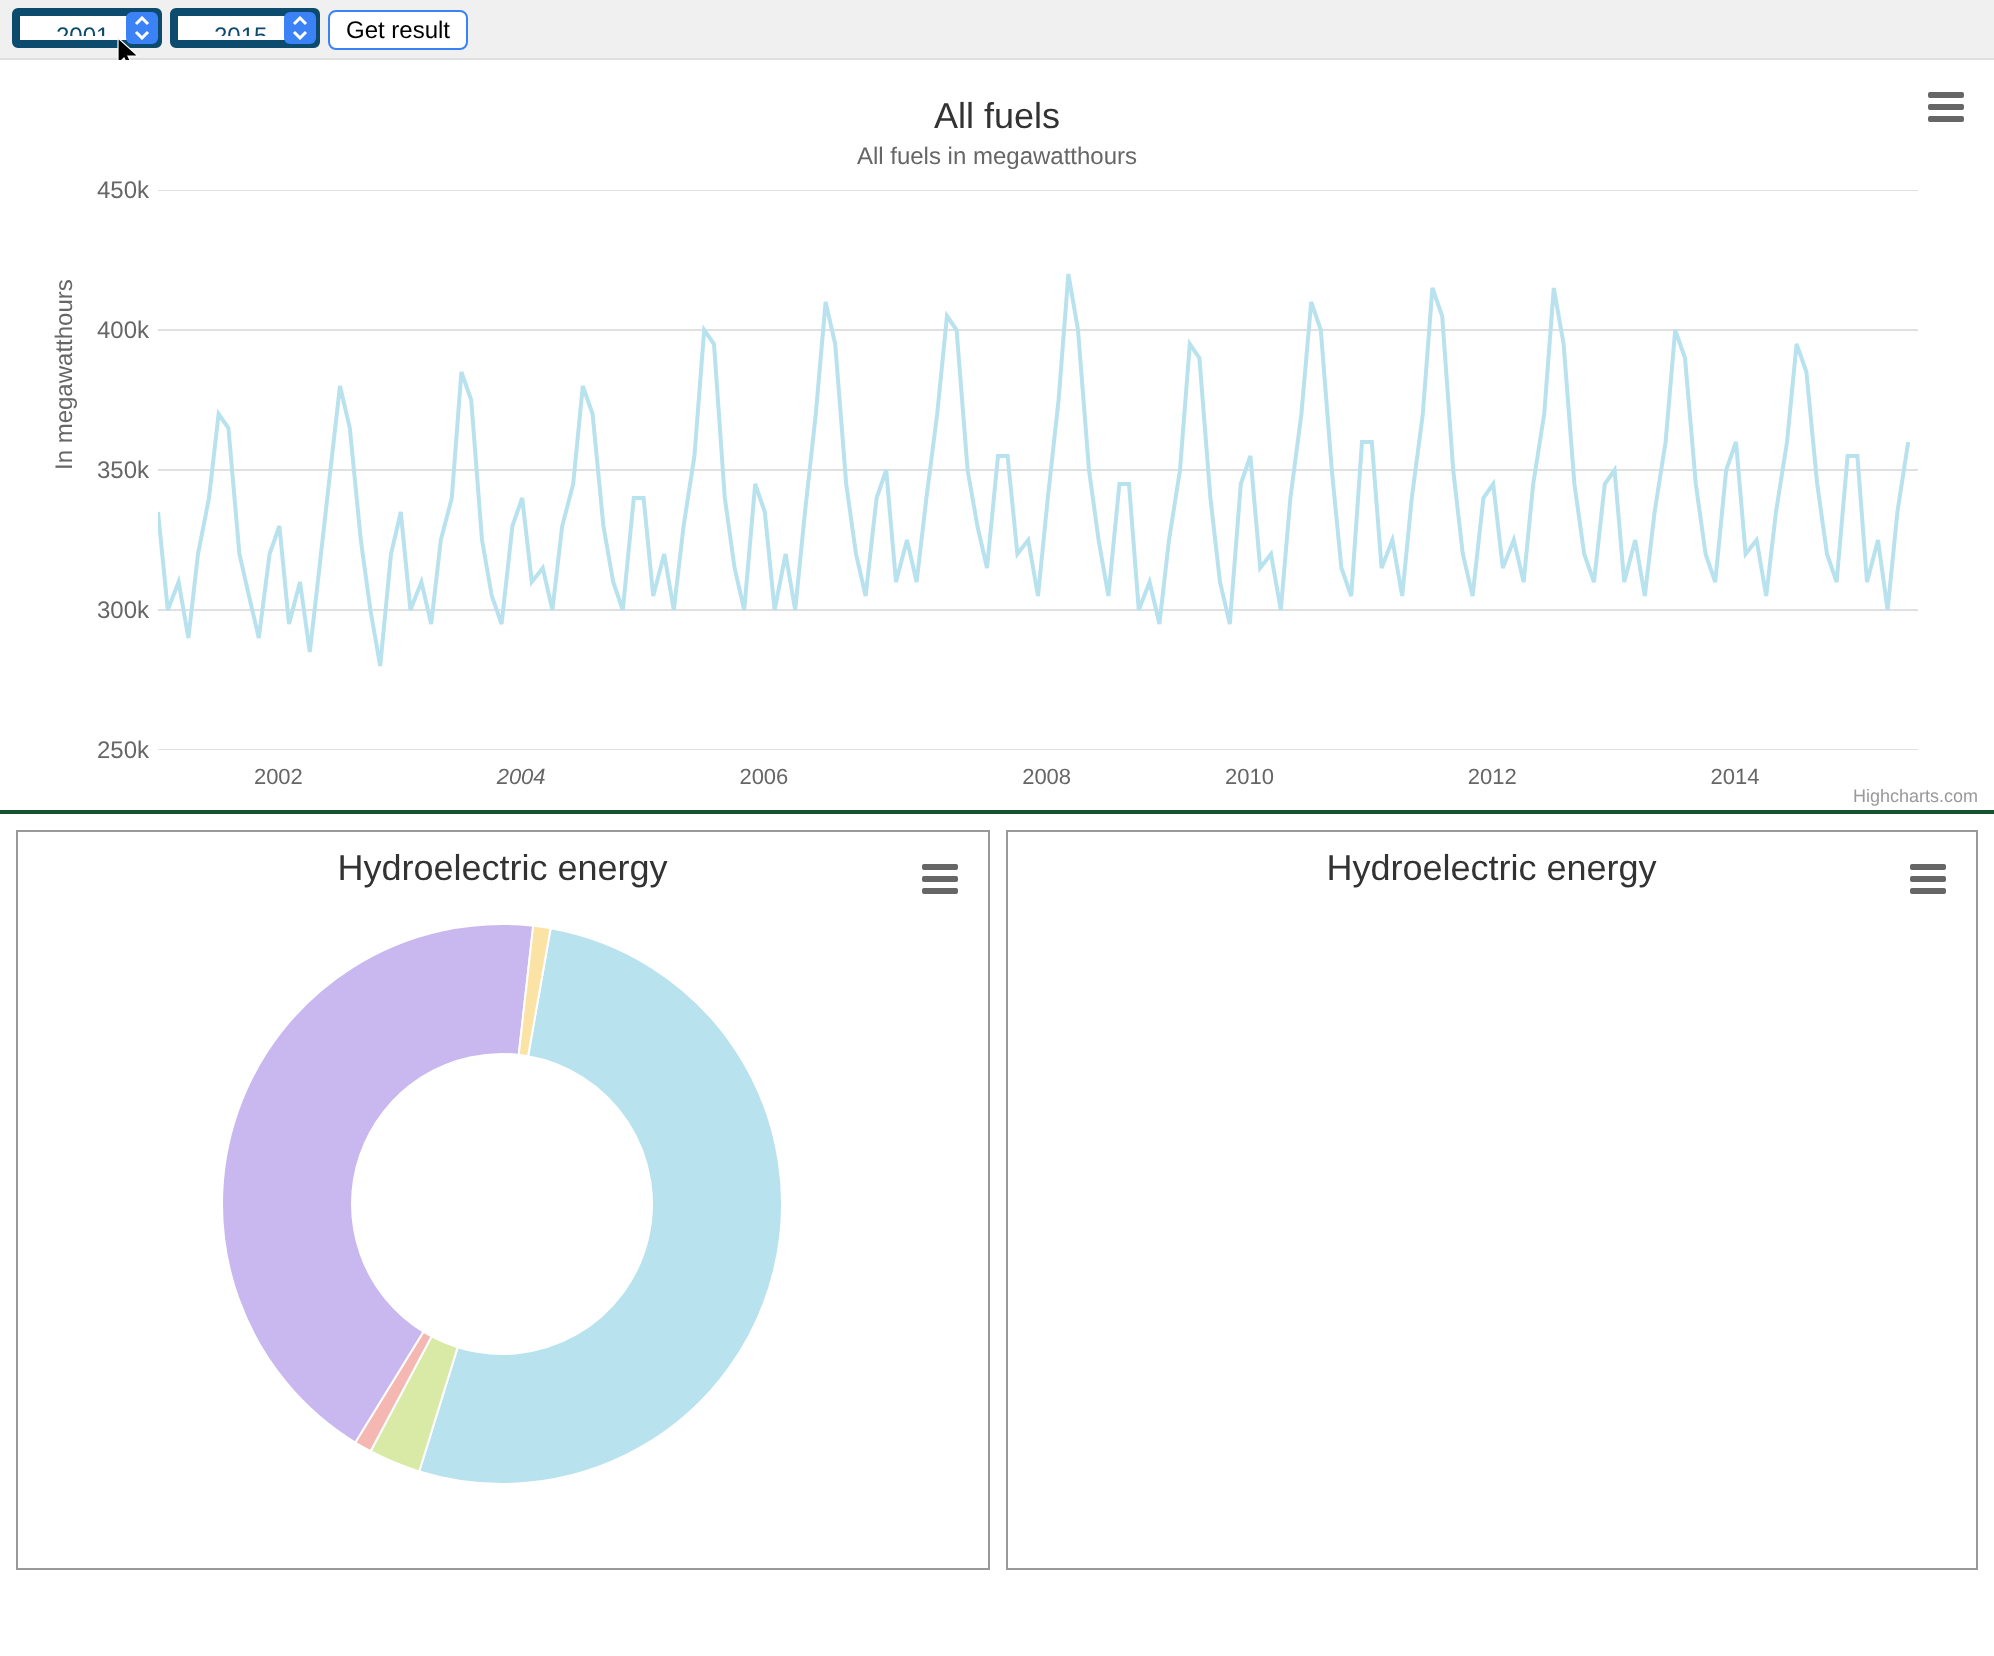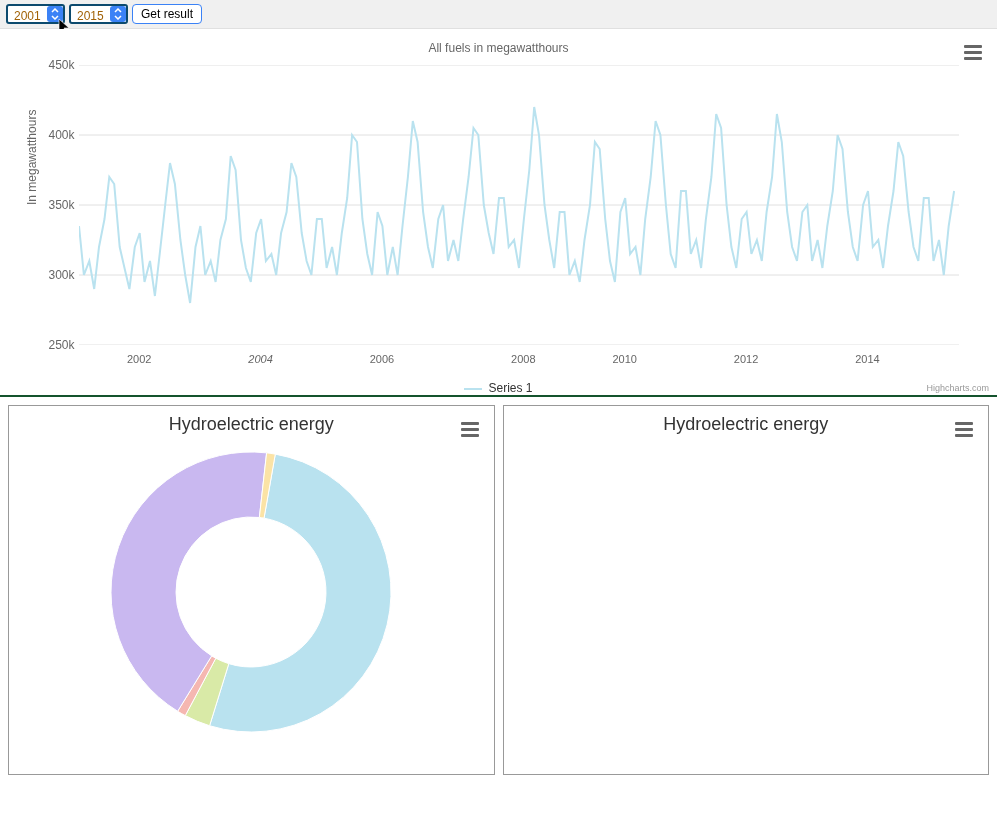--- a/index.html
+++ b/index.html
@@ -14,25 +14,25 @@
   .toolbar {
     background: #f0f0f0;
     border-bottom: 1px solid #e0e0e0;
     padding: 4px 6px;
     display: flex;
     align-items: center;
     gap: 4px;
   }
   .select {
     appearance: none;
-    border: 2px solid #0c4a6e;
+    border: 4px solid #0c4a6e;
     border-radius: 3px;
-    padding: 2px 22px 2px 6px;
+    padding: 2px 22px 2px 18px;
     font-size: 12px;
-    color: #a16207;
+    color: #0c4a6e;
     height: 20px;
     line-height: 16px;
     position: relative;
     background: #fff;
   }
   .select-wrap { position: relative; display:inline-block; }
   .select-arrow {
     position:absolute; right:2px; top:2px;
     width:16px;height:16px;
     background:#3b82f6;
@@ -129,20 +129,21 @@
     <path d="M1 1 L1 14 L4 11 L7 17 L9 16 L6 10 L11 10 Z" fill="#000" stroke="#fff" stroke-width="0.6"></path>
   </svg>
 </div>
 
 <div class="chart-card main-chart">
   <div class="hamburger">
       <span></span>
       <span></span>
       <span></span>
     </div>
+  <div class="title1">All fuels</div>
   <div class="subtitle1">All fuels in megawatthours</div>
 
   <div class="line-area">
     <div class="yaxis-label">In megawatthours</div>
     <div id="yticks">
         <div class="ytick" style="top: 273px;">250k</div>
         <div class="ytick" style="top: 203px;">300k</div>
         <div class="ytick" style="top: 133px;">350k</div>
         <div class="ytick" style="top: 63px;">400k</div>
         <div class="ytick" style="top: -7px;">450k</div>
@@ -159,23 +160,20 @@
     <svg class="plot" id="plot" viewBox="0 0 880 280" preserveAspectRatio="none">
       <g class="grid" id="grid">
           <line x1="0" x2="880" y1="280" y2="280"></line>
           <line x1="0" x2="880" y1="210" y2="210"></line>
           <line x1="0" x2="880" y1="140" y2="140"></line>
           <line x1="0" x2="880" y1="70" y2="70"></line>
           <line x1="0" x2="880" y1="0" y2="0"></line>
         </g>
       <path id="series" class="series-path" d="M0.0 161.0 L4.9 210.0 L10.3 196.0 L15.2 224.0 L20.0 182.0 L25.5 154.0 L30.3 112.0 L35.2 119.0 L40.7 182.0 L45.5 203.0 L50.4 224.0 L55.8 182.0 L60.7 168.0 L65.5 217.0 L71.0 196.0 L75.9 231.0 L80.7 189.0 L86.2 140.0 L91.0 98.0 L95.9 119.0 L101.4 175.0 L106.2 210.0 L111.1 238.0 L116.5 182.0 L121.4 161.0 L126.2 210.0 L131.7 196.0 L136.6 217.0 L141.4 175.0 L146.9 154.0 L151.7 91.0 L156.6 105.0 L162.0 175.0 L166.9 203.0 L171.8 217.0 L177.2 168.0 L182.1 154.0 L186.9 196.0 L192.4 189.0 L197.2 210.0 L202.1 168.0 L207.6 147.0 L212.4 98.0 L217.3 112.0 L222.7 168.0 L227.6 196.0 L232.4 210.0 L237.9 154.0 L242.8 154.0 L247.6 203.0 L253.1 182.0 L257.9 210.0 L262.8 168.0 L268.2 133.0 L273.1 70.0 L278.0 77.0 L283.4 154.0 L288.3 189.0 L293.1 210.0 L298.6 147.0 L303.4 161.0 L308.3 210.0 L313.8 182.0 L318.6 210.0 L323.5 161.0 L328.9 112.0 L333.8 56.0 L338.6 77.0 L344.1 147.0 L349.0 182.0 L353.8 203.0 L359.3 154.0 L364.1 140.0 L369.0 196.0 L374.5 175.0 L379.3 196.0 L384.2 154.0 L389.6 112.0 L394.5 63.0 L399.3 70.0 L404.8 140.0 L409.7 168.0 L414.5 189.0 L420.0 133.0 L424.8 133.0 L429.7 182.0 L435.1 175.0 L440.0 203.0 L444.9 154.0 L450.3 105.0 L455.2 42.0 L460.0 70.0 L465.5 140.0 L470.3 175.0 L475.2 203.0 L480.7 147.0 L485.5 147.0 L490.4 210.0 L495.8 196.0 L500.7 217.0 L505.5 175.0 L511.0 140.0 L515.9 77.0 L520.7 84.0 L526.2 154.0 L531.0 196.0 L535.9 217.0 L541.4 147.0 L546.2 133.0 L551.1 189.0 L556.5 182.0 L561.4 210.0 L566.2 154.0 L571.7 112.0 L576.6 56.0 L581.4 70.0 L586.9 140.0 L591.7 189.0 L596.6 203.0 L602.0 126.0 L606.9 126.0 L611.8 189.0 L617.2 175.0 L622.1 203.0 L626.9 154.0 L632.4 112.0 L637.2 49.0 L642.1 63.0 L647.6 140.0 L652.4 182.0 L657.3 203.0 L662.7 154.0 L667.6 147.0 L672.4 189.0 L677.9 175.0 L682.8 196.0 L687.6 147.0 L693.1 112.0 L697.9 49.0 L702.8 77.0 L708.2 147.0 L713.1 182.0 L718.0 196.0 L723.4 147.0 L728.3 140.0 L733.1 196.0 L738.6 175.0 L743.4 203.0 L748.3 161.0 L753.8 126.0 L758.6 70.0 L763.5 84.0 L768.9 147.0 L773.8 182.0 L778.6 196.0 L784.1 140.0 L789.0 126.0 L793.8 182.0 L799.3 175.0 L804.1 203.0 L809.0 161.0 L814.5 126.0 L819.3 77.0 L824.2 91.0 L829.6 147.0 L834.5 182.0 L839.3 196.0 L844.8 133.0 L849.7 133.0 L854.5 196.0 L860.0 175.0 L864.8 210.0 L869.7 161.0 L875.1 126.0 "></path>
     </svg>
-  </div>
-  <div class="legend">
-    <span class="swatch"></span><span>Series 1</span>
   </div>
   <div class="credits">Highcharts.com</div>
 </div>
 
 <div class="row top-border">
   <div class="panel">
     <div class="hamburger">
         <span></span>
         <span></span>
         <span></span>

